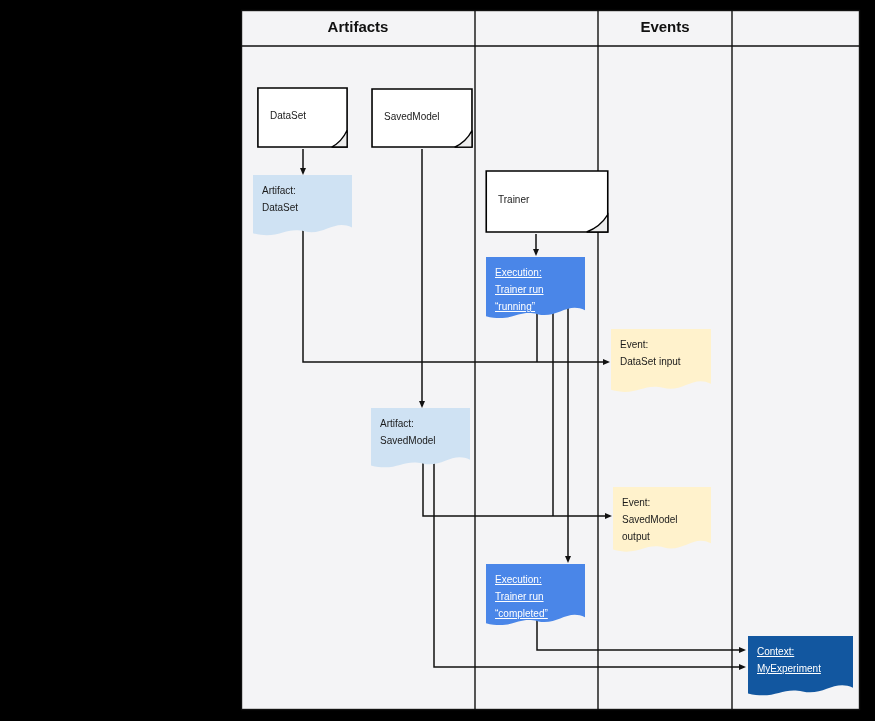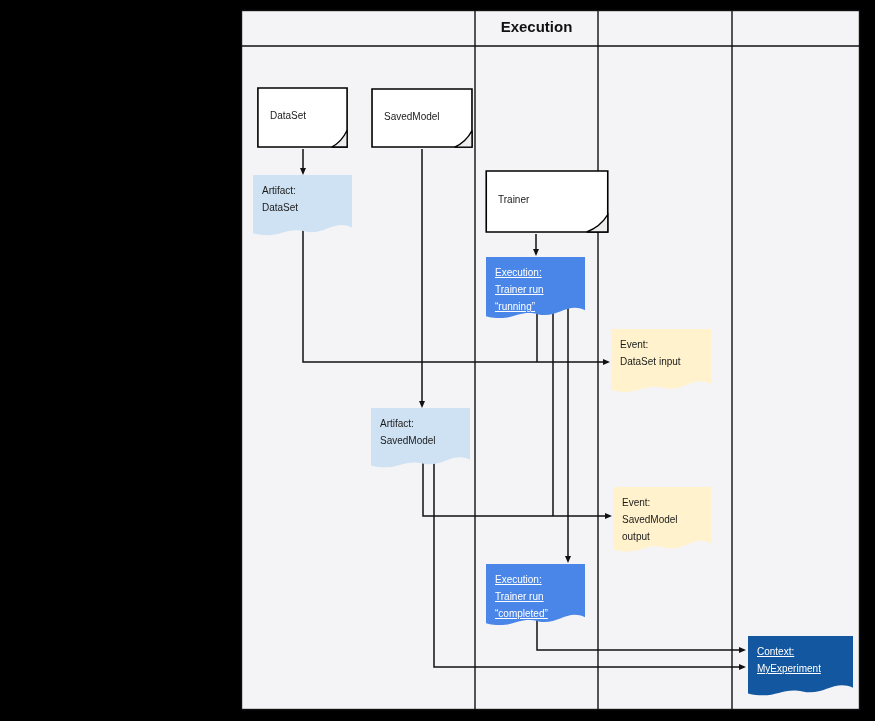--- a/index.html
+++ b/index.html
@@ -86,21 +86,22 @@
     <path class="wire" marker-end="url(#arrow)" d="M536 234 L536 250"></path>
     <path class="wire" marker-end="url(#arrow)" d="M303 230 L303 362 L604 362"></path>
     <path class="wire" d="M537 312 L537 362"></path>
     <path class="wire" d="M553 310 L553 516"></path>
     <path class="wire" marker-end="url(#arrow)" d="M423 460 L423 516 L606 516"></path>
     <path class="wire" marker-end="url(#arrow)" d="M568 308 L568 557"></path>
     <path class="wire" marker-end="url(#arrow)" d="M537 618 L537 650 L740 650"></path>
     <path class="wire" marker-end="url(#arrow)" d="M434 462 L434 667 L740 667"></path>
   </svg>
 
-  <div class="col-h c1">Execution</div>
+  <div class="col-h c0">Artifacts</div>
+  <div class="col-h c2">Events</div>
 
   <div class="node card card-dataset">
     <svg viewBox="0 0 100 62" preserveAspectRatio="none">
       <path class="body" vector-effect="non-scaling-stroke" d="M1 1 H99 V61 H1 Z"></path>
       <path class="fold" vector-effect="non-scaling-stroke" d="M82 61 Q93 56 99 44 L99 61 Z"></path>
     </svg>
     <div class="label">DataSet</div>
   </div>
 
   <div class="node card card-savedmodel">

